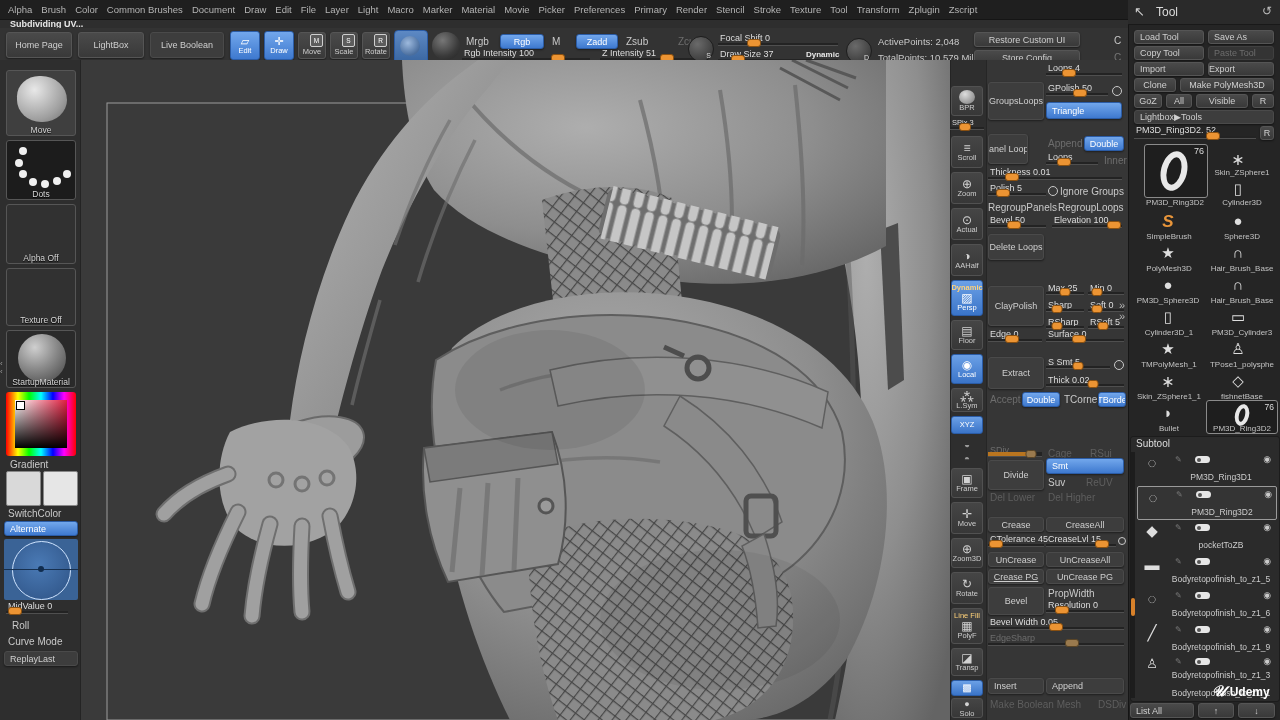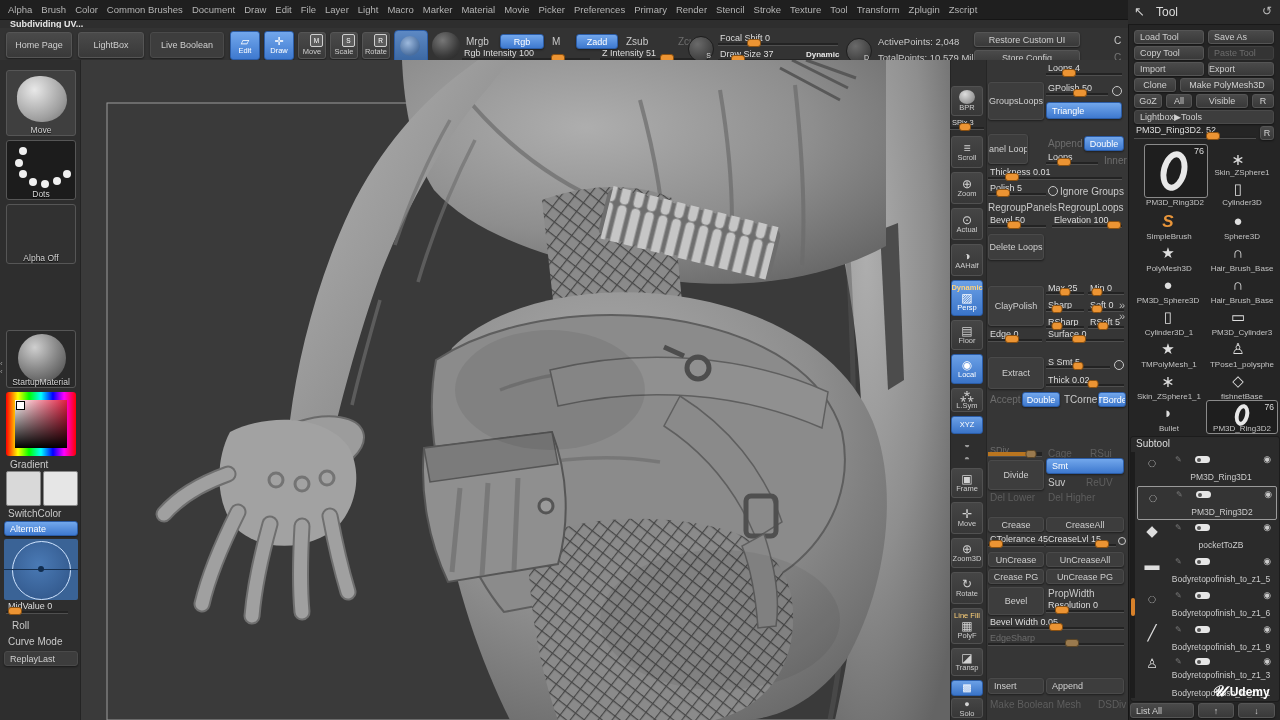--- a/index.html
+++ b/index.html
@@ -277,20 +277,23 @@
           <circle cx="38" cy="43" r="4"></circle>
           <circle cx="50" cy="40" r="4"></circle>
           <circle cx="60" cy="33" r="4"></circle>
         </g>
     </svg>
     <span class="cap">Dots</span>
   </div>
   <div class="abs thumb" style="top:204px;height:60px;background:#313131;">
     <span class="cap">Alpha Off</span>
   </div>
+  <div class="abs thumb" style="top:268px;height:58px;background:#313131;">
+    <span class="cap">Texture Off</span>
+  </div>
   <div class="abs thumb" style="top:330px;height:58px;background:#2a2a2a;">
     <div class="sphere" style="position:absolute;left:11px;top:3px;width:48px;height:48px;"></div>
     <span class="cap">StartupMaterial</span>
   </div>
 
   <div class="abs" style="left:6px;top:392px;width:70px;height:64px;background:linear-gradient(90deg,#f00,#ff0 17%,#0f0 33%,#0ff 50%,#00f 67%,#f0f 83%,#f00);border-radius:3px;">
     <div style="position:absolute;left:9px;top:8px;width:52px;height:48px;background:linear-gradient(to bottom,rgba(0,0,0,0),#000),linear-gradient(to right,#fff,#e02040);"></div>
     <div style="position:absolute;left:10px;top:9px;width:7px;height:7px;border:1px solid #000;background:#fff;"></div>
   </div>
   <div class="abs t" style="left:10px;top:459px;">Gradient</div>
@@ -565,21 +568,21 @@
       <i class="tk"></i>
       <i class="knob" style="left:80%;"></i>
     </div>
   <div class="abs oring" style="left:1118px;top:537px;width:6px;height:6px;"></div>
   <div class="abs btn flat" style="left:988px;top:552px;width:56px;height:15px;">
       <span>UnCrease</span>
     </div>
   <div class="abs btn flat" style="left:1046px;top:552px;width:78px;height:15px;">
       <span>UnCreaseAll</span>
     </div>
-  <div class="abs btn flat" style="left:988px;top:569px;width:56px;height:15px;">
+  <div class="abs btn flat" style="left:988px;top:569px;width:56px;height:15px;text-decoration:underline;">
       <span>Crease PG</span>
     </div>
   <div class="abs btn flat" style="left:1046px;top:569px;width:78px;height:15px;">
       <span>UnCrease PG</span>
     </div>
   <div class="abs btn flat" style="left:988px;top:587px;width:56px;height:28px;">
       <span>Bevel</span>
     </div>
   <div class="abs t" style="left:1048px;top:588px;">PropWidth</div>
   <div class="abs sl" style="left:1046px;top:601px;width:78px;height:13px;">

